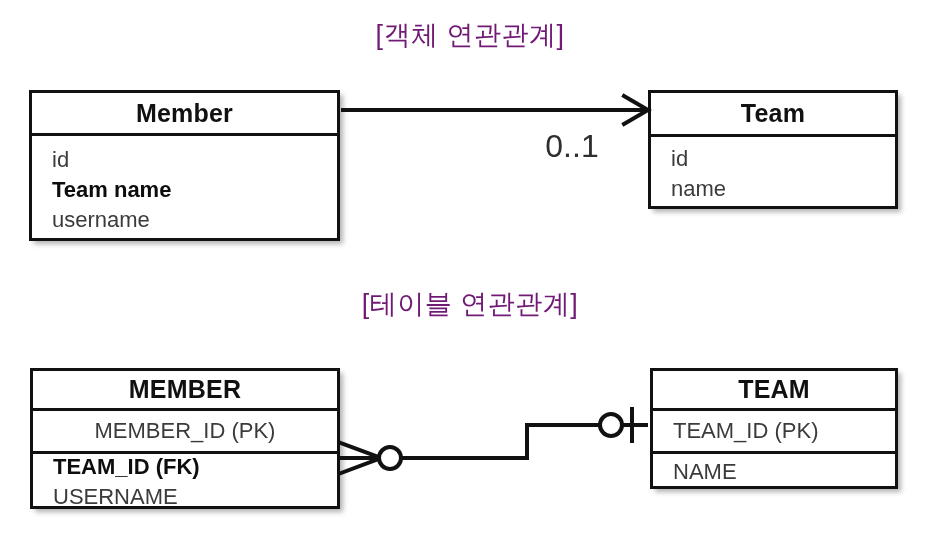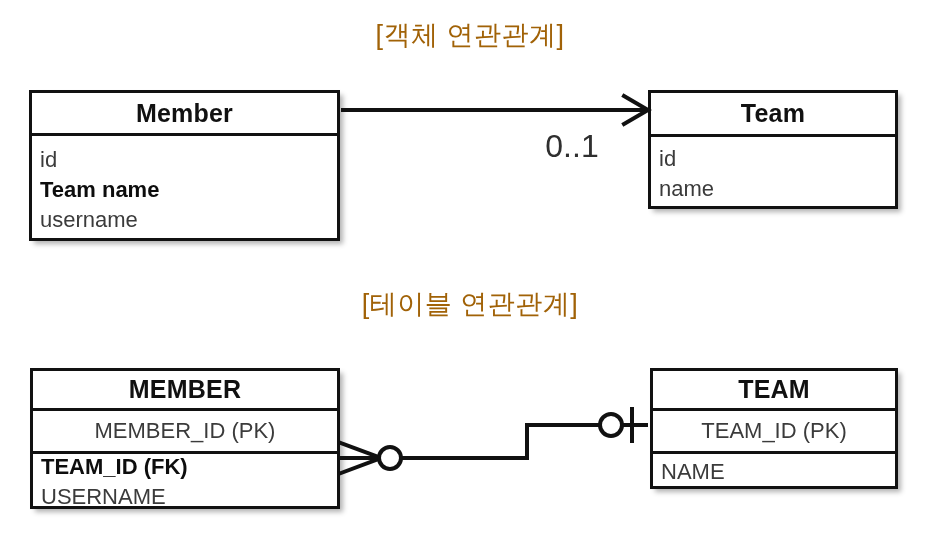--- a/index.html
+++ b/index.html
@@ -23,40 +23,40 @@
   }
 
   
   .section-title {
     position: absolute;
     width: 100%;
     text-align: center;
     font-size: 27px;
     line-height: 32px;
     letter-spacing: 0.5px;
-    color: #a16207;
+    color: #701a75;
     white-space: nowrap;
   }
   #title-object   { top: 19px; }
   #title-table    { top: 288px; }
 
   
   .box {
     position: absolute;
     box-sizing: border-box;
     background: #ffffff;
     border: 3px solid #111111;
     box-shadow: 4px 4px 5px -1px rgba(0,0,0,0.30);
   }
   .box .compartment {
     box-sizing: border-box;
     display: flex;
     flex-direction: column;
     justify-content: center;
-    padding: 0 8px;
+    padding: 0 20px;
   }
   .box .compartment + .compartment {
     border-top: 3px solid #111111;
   }
   .box .title-row {
     text-align: center;
     font-size: 25px;
     font-weight: bold;
     line-height: 29px;
     color: #111111;
@@ -92,21 +92,21 @@
     left: 30px;  top: 368px; width: 310px; height: 141px;
   }
   #box-member-table .c-head  { height: 37px; }
   #box-member-table .c-pk    { height: 43px; align-items: center; }
   #box-member-table .c-rest  { height: 58px; }
 
   #box-team-table {
     left: 650px; top: 368px; width: 248px; height: 121px;
   }
   #box-team-table .c-head { height: 37px; }
-  #box-team-table .c-pk   { height: 43px; text-align: center; }
+  #box-team-table .c-pk   { height: 43px; }
   #box-team-table .c-name { height: 38px; }
 
   
   .wire {
     position: absolute;
     left: 0; top: 0;
     width: 940px; height: 553px;
     pointer-events: none;
     overflow: visible;
   }

